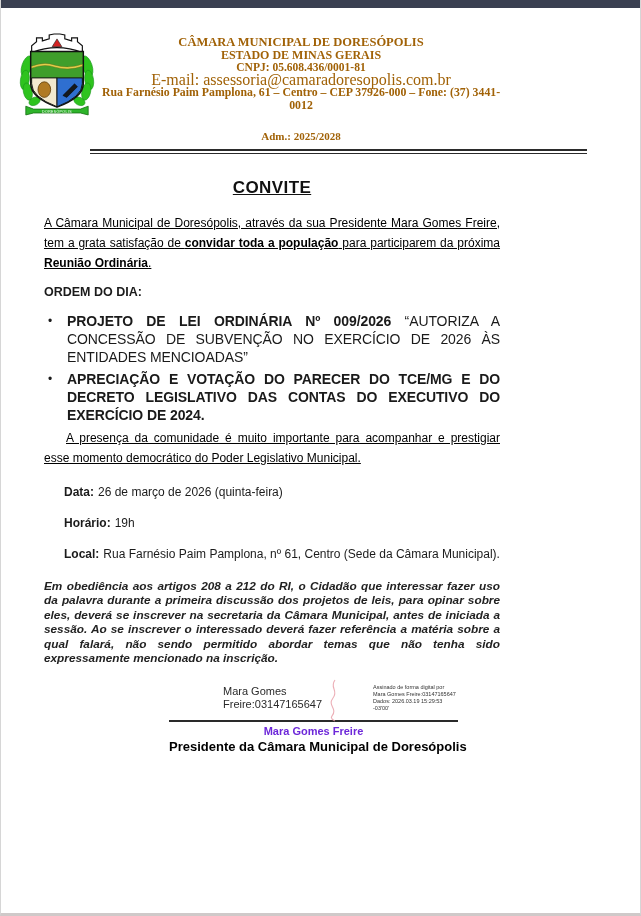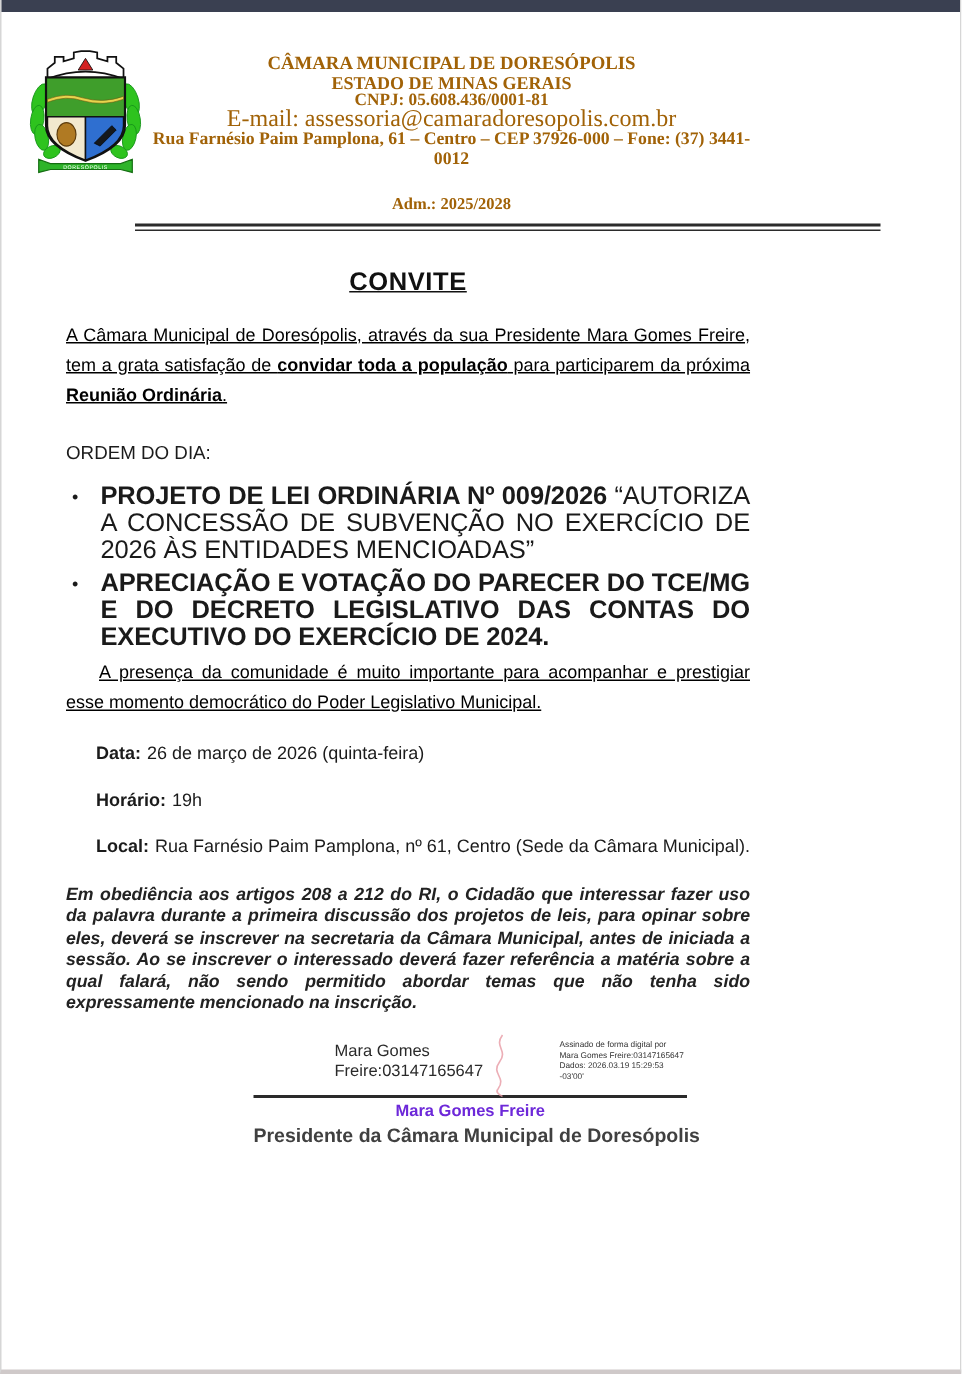--- a/index.html
+++ b/index.html
@@ -46,42 +46,42 @@
     margin-top:24px;text-align:center;
     font-size:17px;font-weight:bold;
     text-decoration:underline;letter-spacing:0.4px;color:#111;
   }
   p{margin:0;}
   .para{
     margin-top:15px;font-size:12px;line-height:20px;
     text-align:justify;color:#000000;text-decoration:underline;
   }
   .b{font-weight:bold;}
-  .agenda-heading{margin-top:22px;font-size:12.5px;font-weight:normal;line-height:15px;}
+  .agenda-heading{margin-top:12px;font-size:12.5px;font-weight:bold;line-height:15px;}
   .agenda-list{margin-top:12px;}
   .agenda-item{display:flex;margin-bottom:4px;}
   .bullet{width:23px;flex:0 0 23px;font-size:12px;line-height:18px;padding-left:4px;box-sizing:border-box;}
-  .item-text{flex:1;font-size:17px;line-height:18px;text-align:justify;letter-spacing:-0.1px;color:#1a1a1a;}
+  .item-text{flex:1;font-size:14px;line-height:18px;text-align:justify;letter-spacing:-0.1px;color:#1a1a1a;}
   .presenca{margin-top:3px;text-indent:22px;}
   .detail{margin-top:17px;font-size:12px;line-height:14px;padding-left:20px;}
   .detail-label{font-weight:bold;margin-right:4px;}
   .regimento{
     margin-top:18px;font-size:11.8px;line-height:14.5px;
     font-weight:bold;font-style:italic;text-align:justify;color:#222;
   }
 
   
   .stamp{position:relative;margin:16px 0 0 179px;display:flex;height:38px;gap:32px;}
   .stamp-name{width:104px;font-size:11px;line-height:13.5px;color:#2a2a2a;padding-top:3px;}
   .stamp-details{margin-left:14px;width:110px;font-size:5.5px;line-height:7px;color:#333;padding-top:2px;}
   .stamp-squiggle{position:absolute;left:100px;top:-4px;}
   .sig-block{margin-left:125px;width:289px;text-align:center;}
   .sig-rule{border-top:2px solid #2a2a2a;height:0;margin-bottom:1px;}
   .sig-name{font-size:11px;font-weight:bold;line-height:16px;color:#6d28d9;}
-  .sig-role{font-size:13px;font-weight:bold;line-height:16px;white-space:nowrap;color:#404040;}
+  .sig-role{font-size:13px;font-weight:bold;line-height:16px;white-space:nowrap;color:#000000;}
 </style>
 </head>
 <body>
 
 <div class="page">
   <div class="top-bar" style="background: rgb(58, 64, 81);"></div>
 
   <div class="header-row">
     <div class="logo">
       <svg viewBox="0 0 80 92" width="78" height="92">

